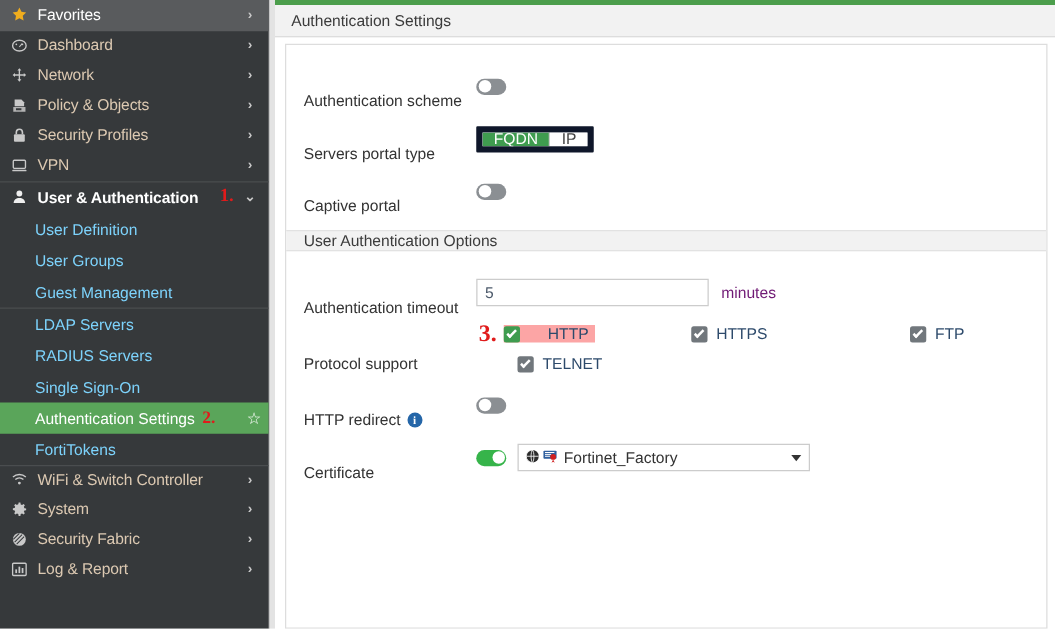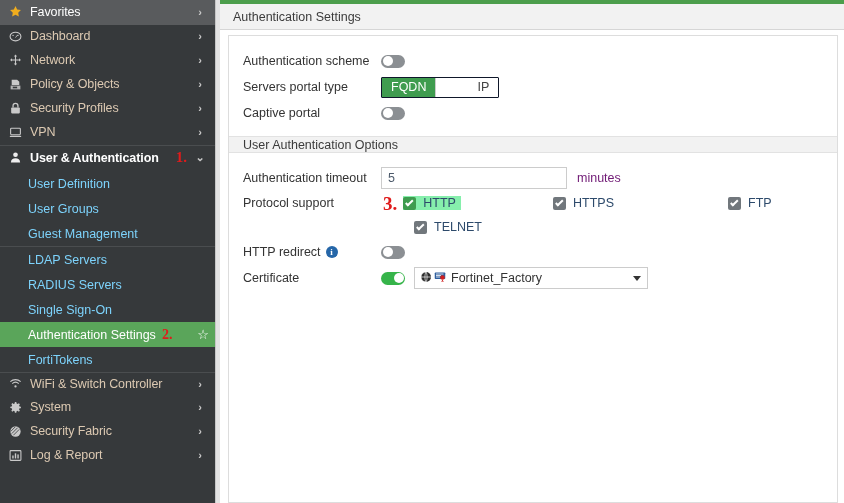--- a/index.html
+++ b/index.html
@@ -112,41 +112,41 @@
   .frow {
     display: flex; align-items: center;
     min-height: 26px;
     padding: 2px 0;
     font-size: 12.5px; color: #333333;
   }
   .flabel {
     width: 152px; flex: 0 0 152px;
     padding-left: 14px;
     color: #333333; font-size: 12.5px;
-    display: flex; align-items: center;
+    display: flex; align-items: center; margin-top: 24px;
   }
 
   
   .toggle {
     width: 24px; height: 13px; border-radius: 7px;
     background: #8b8f93; position: relative;
     display: inline-block; flex: 0 0 24px;
   }
   .toggle .knob {
     position: absolute; top: 1.5px; left: 1.5px;
     width: 10px; height: 10px; border-radius: 50%;
     background: #ffffff;
   }
   .toggle.on { background: #36b44a; }
   .toggle.on .knob { left: auto; right: 1.5px; }
 
   
   .segmented {
-    display: inline-flex; border: 1px solid #0f172a;
-    height: 21px; border-radius: 1px; overflow: hidden; gap: 32px;
+    display: inline-flex; border: 5px solid #0f172a;
+    height: 21px; border-radius: 1px; overflow: hidden;
   }
   .segmented .seg {
     display: flex; align-items: center; justify-content: center;
     padding: 0 9px; font-size: 12.5px; color: #444444;
     background: #ffffff; border-right: 1px solid #cccccc;
   }
   .segmented .seg:last-child { border-right: none; }
   .segmented .seg.active {
     background: #3f9c4f; color: #ffffff; font-weight: normal;
   }
@@ -171,21 +171,21 @@
     position: relative;
   }
   .cbox.green { background: #3f9c4f; }
   .cbox .tick {
     width: 8px; height: 4px;
     border-left: 2px solid #ffffff;
     border-bottom: 2px solid #ffffff;
     transform: rotate(-45deg) translate(0px, -1px);
   }
   .cblabel { font-size: 12.5px; color: #2d4a6b; padding-left: 7px; white-space: nowrap; }
-  .hl { background: #86efac; }
+  .hl { background: #fca5a5; gap: 15px; }
 
   .proto-grid { flex: 1 1 auto; display: block; position: relative; }
   .proto-line { display: flex; align-items: center; height: 20px; }
   .proto-col1 { width: 172px; flex: 0 0 172px; display: flex; align-items: center; }
   .proto-col2 { width: 175px; flex: 0 0 175px; display: flex; align-items: center; }
   .proto-col3 { flex: 0 0 auto; display: flex; align-items: center; }
 
   .info-i {
     display: inline-flex; align-items: center; justify-content: center;
     width: 12px; height: 12px; border-radius: 50%;

